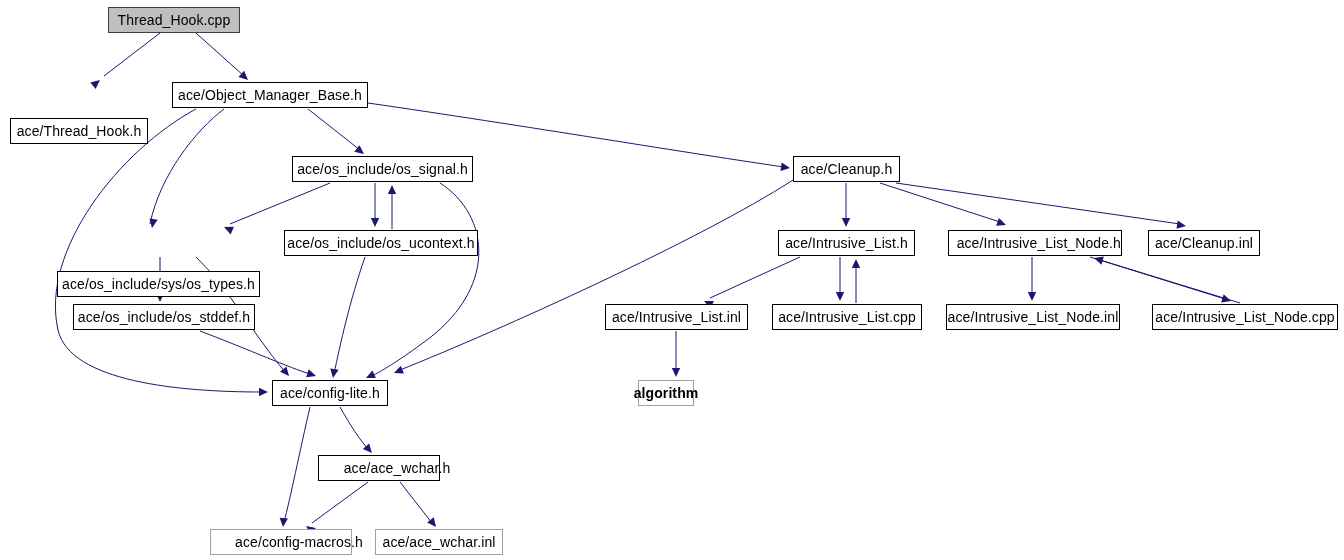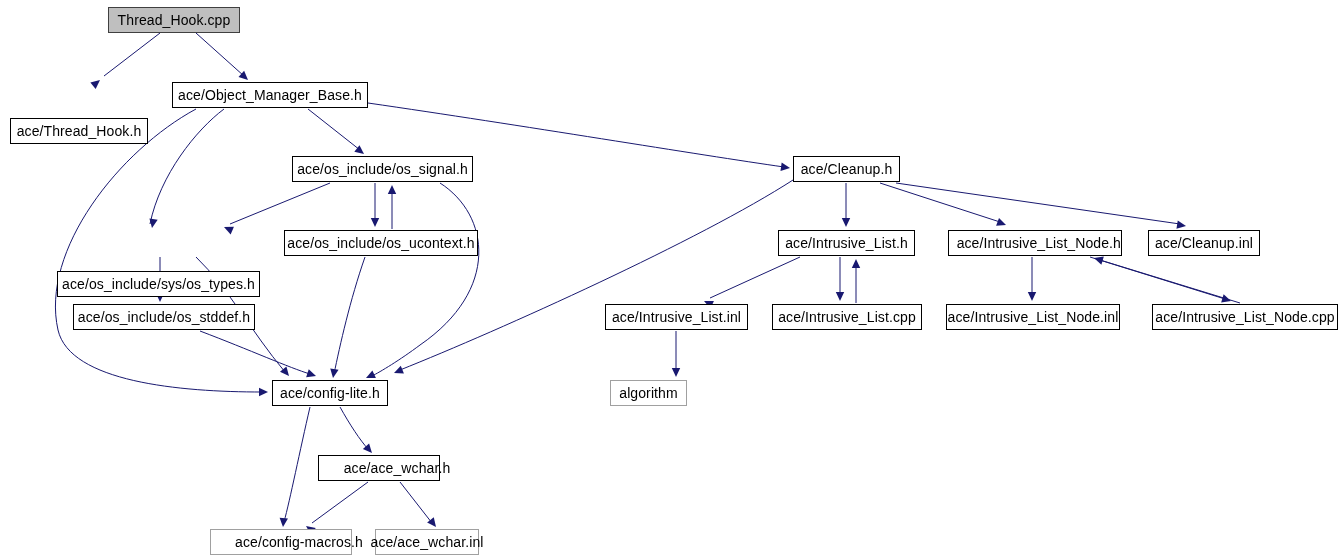--- a/index.html
+++ b/index.html
@@ -155,25 +155,25 @@
     </div>
     <div class="node" style="left: 946px; top: 304px; width: 174px; height: 26px;">
       <span class="node-label">ace/Intrusive_List_Node.inl</span>
     </div>
     <div class="node" style="left: 1152px; top: 304px; width: 186px; height: 26px;">
       <span class="node-label">ace/Intrusive_List_Node.cpp</span>
     </div>
     <div class="node" style="left: 272px; top: 380px; width: 116px; height: 26px;">
       <span class="node-label">ace/config-lite.h</span>
     </div>
-    <div class="node leaf" style="left: 610px; top: 380px; width: 77px; height: 26px;">
+    <div class="node leaf" style="left: 638px; top: 380px; width: 56px; height: 26px; font-weight: bold;">
       <span class="node-label">algorithm</span>
     </div>
     <div class="node" style="left: 318px; top: 455px; width: 122px; height: 26px; padding-left: 36px;">
       <span class="node-label">ace/ace_wchar.h</span>
     </div>
     <div class="node leaf" style="left: 210px; top: 529px; width: 142px; height: 26px; padding-left: 36px;">
       <span class="node-label">ace/config-macros.h</span>
     </div>
-    <div class="node leaf" style="left: 375px; top: 529px; width: 104px; height: 26px;">
+    <div class="node leaf" style="left: 375px; top: 529px; width: 128px; height: 26px;">
       <span class="node-label">ace/ace_wchar.inl</span>
     </div>
   </div>
 
 </body></html>

